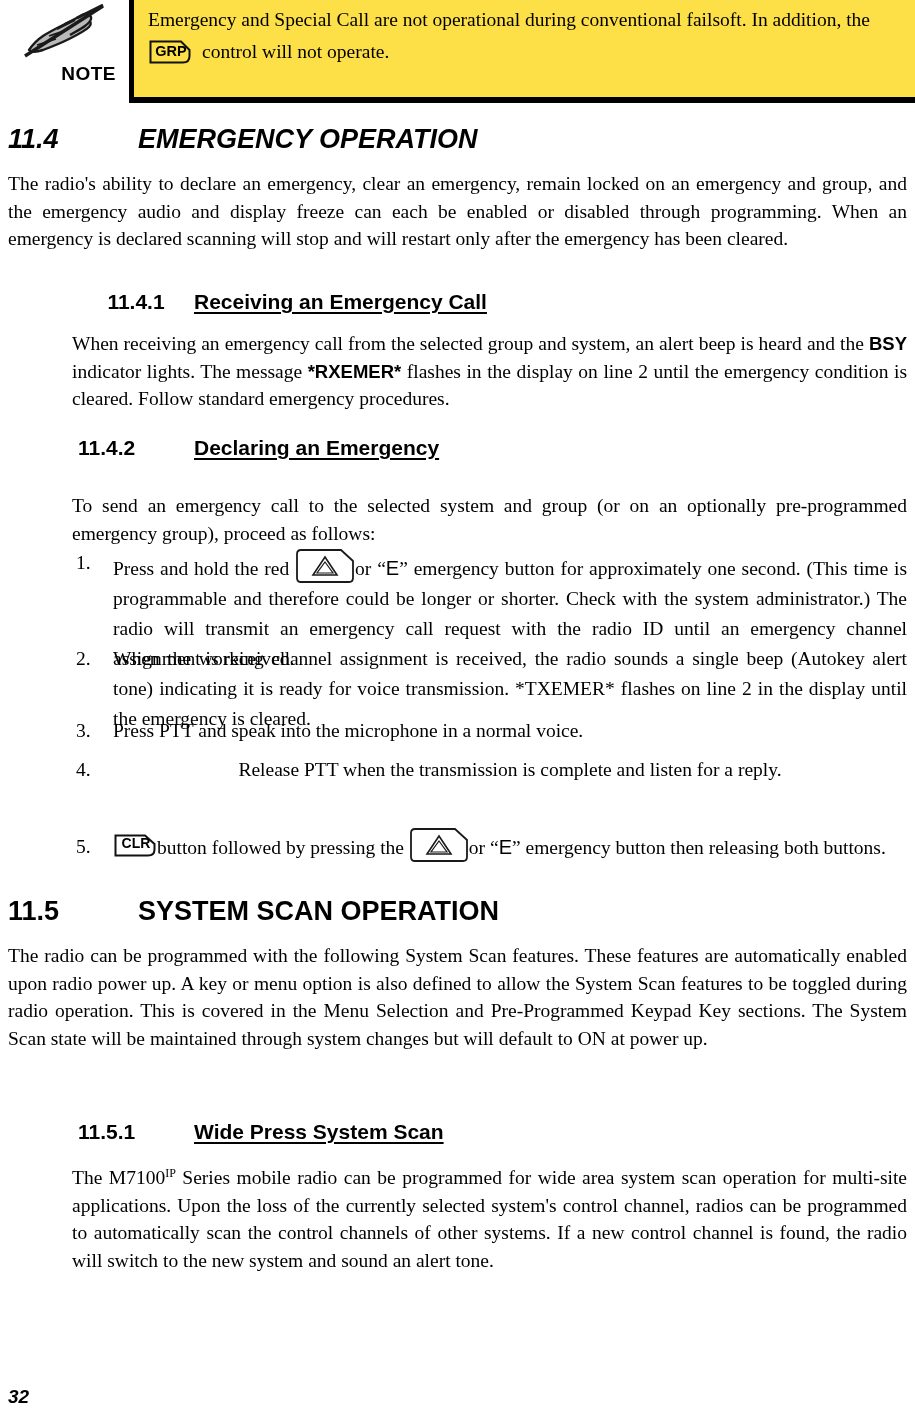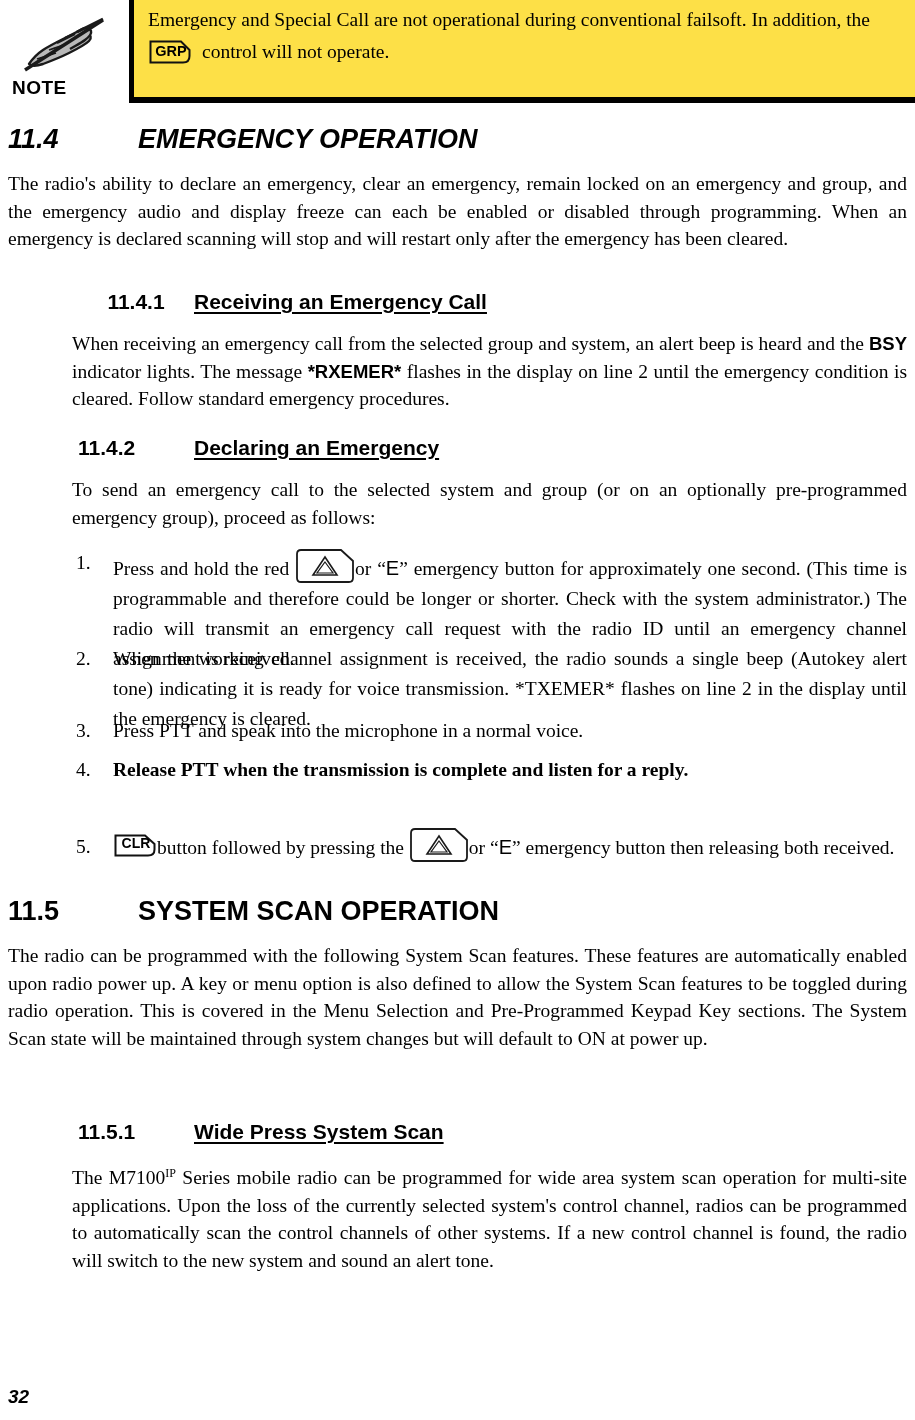--- a/index.html
+++ b/index.html
@@ -20,23 +20,23 @@
   .note-wrap {
     position: absolute;
     left: 0;
     top: 0;
     width: 915px;
     height: 104px;
   }
   .note-icon-col {
     position: absolute;
     left: 12px;
-    top: 16px;
+    top: 2px;
     width: 104px;
-    text-align: left;
+    text-align: right;
   }
   .note-icon-col svg { display: block; margin: 0 auto; }
   .note-label {
     font-family: "Liberation Sans", sans-serif;
     font-weight: bold;
     font-size: 19px;
     letter-spacing: 0.5px;
     margin-top: 1px;
   }
   .note-body {
@@ -220,21 +220,21 @@
   <span class="bold-sans">BSY</span>
   <span>indicator lights.  The message</span>
   <span class="bold-sans">*RXEMER*</span>
   <span>flashes in the display on line 2 until the emergency condition is cleared. Follow standard emergency procedures.</span>
 </div>
 
 <div class="h2" style="left:78px; top:436px;">
   <span class="num">11.4.2</span><span class="ttl">Declaring an Emergency</span>
 </div>
 
-<div class="para para-ind" style="top:476px;">To send an emergency call to the selected system and group (or on an optionally pre-programmed emergency group), proceed as follows:</div>
+<div class="para para-ind" style="top:492px;">To send an emergency call to the selected system and group (or on an optionally pre-programmed emergency group), proceed as follows:</div>
 
 <div class="li li-body" style="top:548px;">
   <span class="li-num">1.</span>
   <span class="li-txt"><span>Press and hold the red</span><span class="nowrap">
     <span class="keycap kc-emer">
       <svg width="60" height="36" viewBox="0 0 60 36" xmlns="http://www.w3.org/2000/svg">
         <path d="M2 6 Q2 2 6 2 L46 2 L58 13 L58 30 Q58 34 54 34 L6 34 Q2 34 2 30 Z" fill="none" stroke="#1a1a1a" stroke-width="1.8"></path>
         <path d="M30 9 L42 27 L18 27 Z" fill="none" stroke="#1a1a1a" stroke-width="1.6"></path>
         <path d="M30 14 L38 25 L22 25 Z" fill="none" stroke="#1a1a1a" stroke-width="1.2"></path>
       </svg>
@@ -246,39 +246,39 @@
   <span class="li-txt">When the working channel assignment is received, the radio sounds a single beep (Autokey alert tone) indicating it is ready for voice transmission. *TXEMER* flashes on line 2 in the display until the emergency is cleared.</span>
 </div>
 
 <div class="li li-body" style="top:716px;">
   <span class="li-num">3.</span>
   <span class="li-txt" style="text-align:left;">Press PTT and speak into the microphone in a normal voice.</span>
 </div>
 
 <div class="li li-body" style="top:755px;">
   <span class="li-num">4.</span>
-  <span class="li-txt" style="text-align:left;font-weight:bold;">Release PTT when the transmission is complete and listen for a reply.</span>
+  <span class="li-txt" style="text-align:center;">Release PTT when the transmission is complete and listen for a reply.</span>
 </div>
 
 <div class="li li-body" style="top:825px; line-height:44px;">
   <span class="li-num" style="top:0;">5.</span>
   <span class="li-txt"><span class="nowrap">
     <span class="keycap kc-clr">
       <svg width="44" height="25" viewBox="0 0 44 25" xmlns="http://www.w3.org/2000/svg">
         <path d="M2.5 2.5 L32 2.5 L41.5 11 L41.5 16.5 Q41.5 22.5 35 22.5 L2.5 22.5 Z" fill="none" stroke="#111111" stroke-width="2"></path>
       </svg>
       <span class="keycap-label">CLR</span>
     </span></span><span>button followed by pressing the</span><span class="nowrap">
     <span class="keycap kc-emer">
       <svg width="60" height="36" viewBox="0 0 60 36" xmlns="http://www.w3.org/2000/svg">
         <path d="M2 6 Q2 2 6 2 L46 2 L58 13 L58 30 Q58 34 54 34 L6 34 Q2 34 2 30 Z" fill="none" stroke="#1a1a1a" stroke-width="1.8"></path>
         <path d="M30 9 L42 27 L18 27 Z" fill="none" stroke="#1a1a1a" stroke-width="1.6"></path>
         <path d="M30 14 L38 25 L22 25 Z" fill="none" stroke="#1a1a1a" stroke-width="1.2"></path>
       </svg>
-    </span></span><span>or “</span><span class="sans-e">E</span><span>” emergency button then releasing both received.</span></span>
+    </span></span><span>or “</span><span class="sans-e">E</span><span>” emergency button then releasing both buttons.</span></span>
 </div>
 
 <div class="h1" style="left:8px; top:896px;">
   <span class="num">11.5</span><span>SYSTEM SCAN OPERATION</span>
 </div>
 
 <div class="para para-full" style="top:942px;">The radio can be programmed with the following System Scan features. These features are automatically enabled upon radio power up. A key or menu option is also defined to allow the System Scan features to be toggled during radio operation. This is covered in the Menu Selection and Pre-Programmed Keypad Key sections. The System Scan state will be maintained through system changes but will default to ON at power up.</div>
 
 <div class="h2" style="left:78px; top:1120px;">
   <span class="num">11.5.1</span><span class="ttl">Wide Press System Scan</span>

